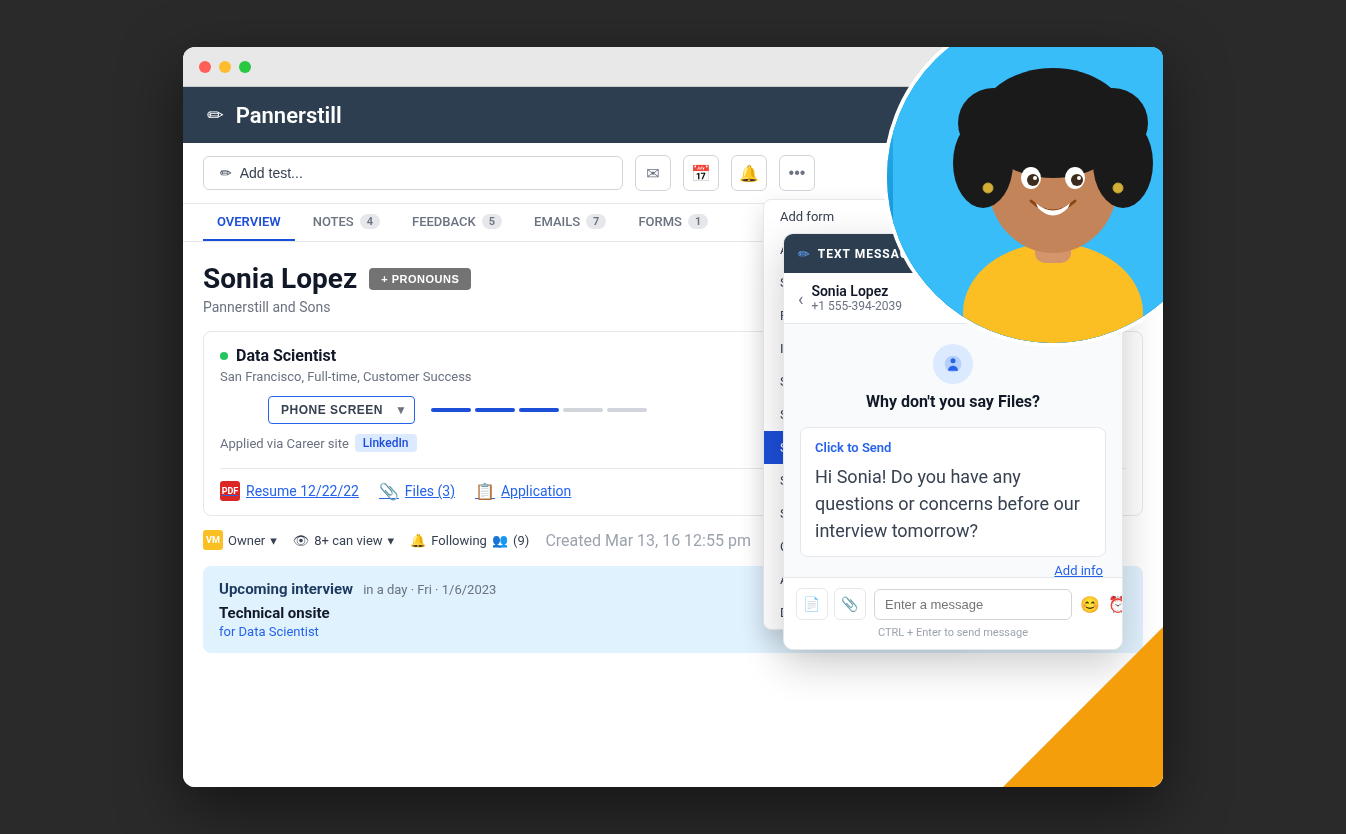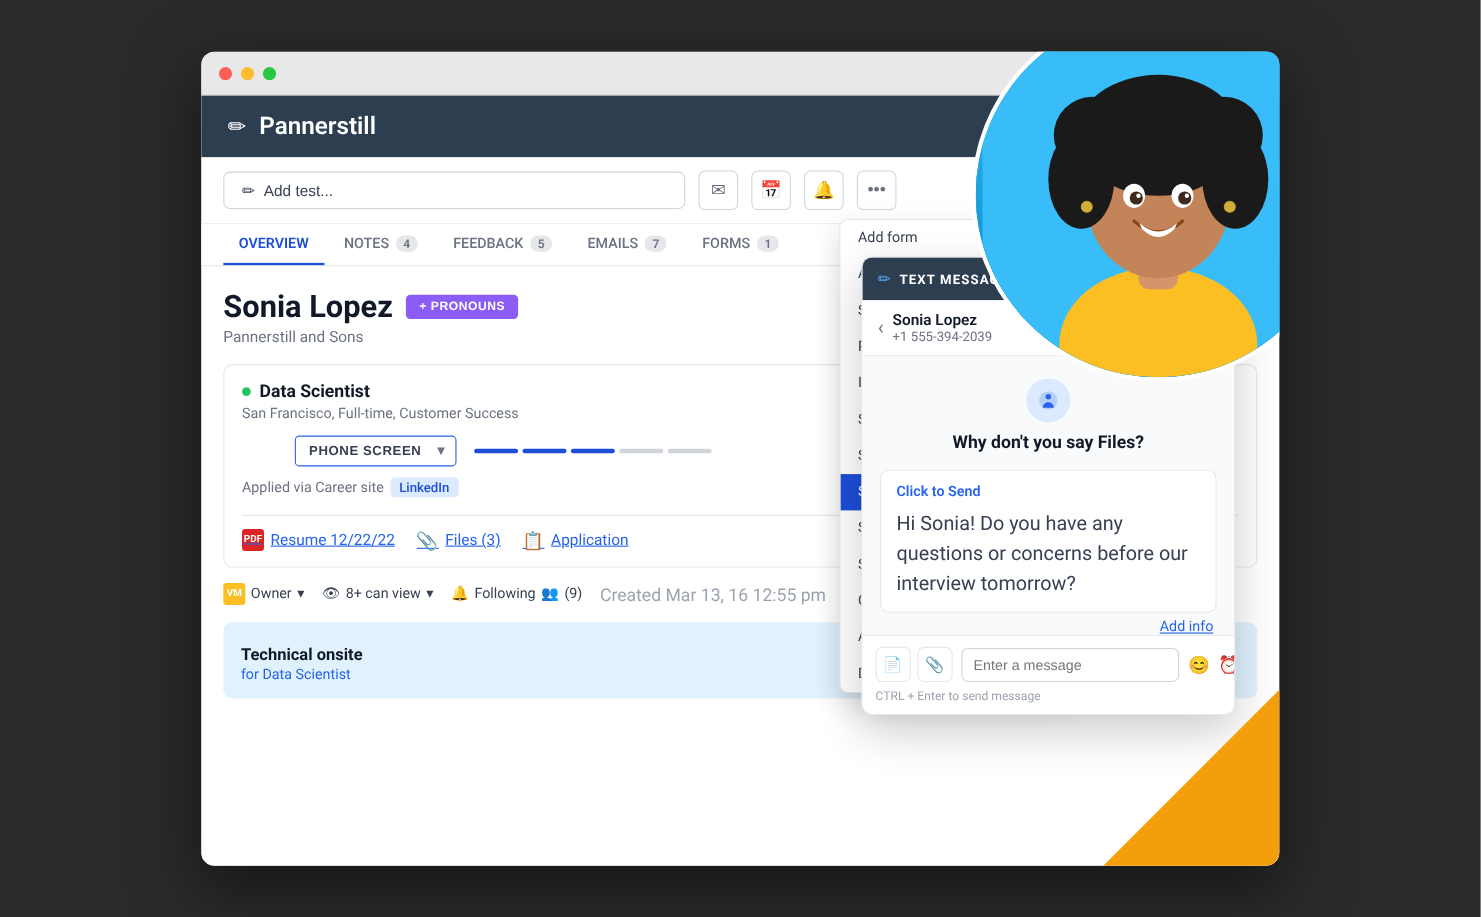--- a/index.html
+++ b/index.html
@@ -175,21 +175,21 @@
     .candidate-name {
       font-size: 28px;
       font-weight: 700;
       color: #111827;
       display: flex;
       align-items: center;
       gap: 12px;
     }
 
     .pronouns-btn {
-      background: #8b5cf6;
+      background: #737373;
       color: white;
       border: none;
       border-radius: 4px;
       padding: 5px 12px;
       font-size: 11px;
       font-weight: 700;
       cursor: pointer;
       text-transform: uppercase;
       letter-spacing: 0.5px;
     }
@@ -562,20 +562,21 @@
     .tm-time-btn {
       color: #9ca3af;
       font-size: 16px;
       cursor: pointer;
     }
 
     .tm-hint {
       font-size: 11px;
       color: #9ca3af;
       margin-top: 6px;
+      text-align: center;
     }
 
     
     .profile-photo {
       position: absolute;
       right: -60px;
       top: -40px;
       width: 340px;
       height: 340px;
       border-radius: 50%;
@@ -754,20 +755,24 @@
         <div class="meta-item">
           <span>🔔</span>
           <span>Following</span>
           <span>👥</span>
           <span>(9)</span>
         </div>
         <span style="color:#9ca3af;font-size:16px;">Created Mar 13, 16 12:55 pm</span>
       </div>
 
       <div class="upcoming-card">
+        <div class="upcoming-header">
+          <span class="upcoming-title">Upcoming interview</span>
+          <span class="upcoming-date">in a day · Fri · 1/6/2023</span>
+        </div>
         <div class="upcoming-subtitle">Technical onsite</div>
         <div class="upcoming-sub-label">for Data Scientist</div>
       </div>
     </div>
 
     <div class="dropdown-menu">
       <div class="dropdown-item">
         <span>Add form</span>
       </div>
       <div class="dropdown-item">

